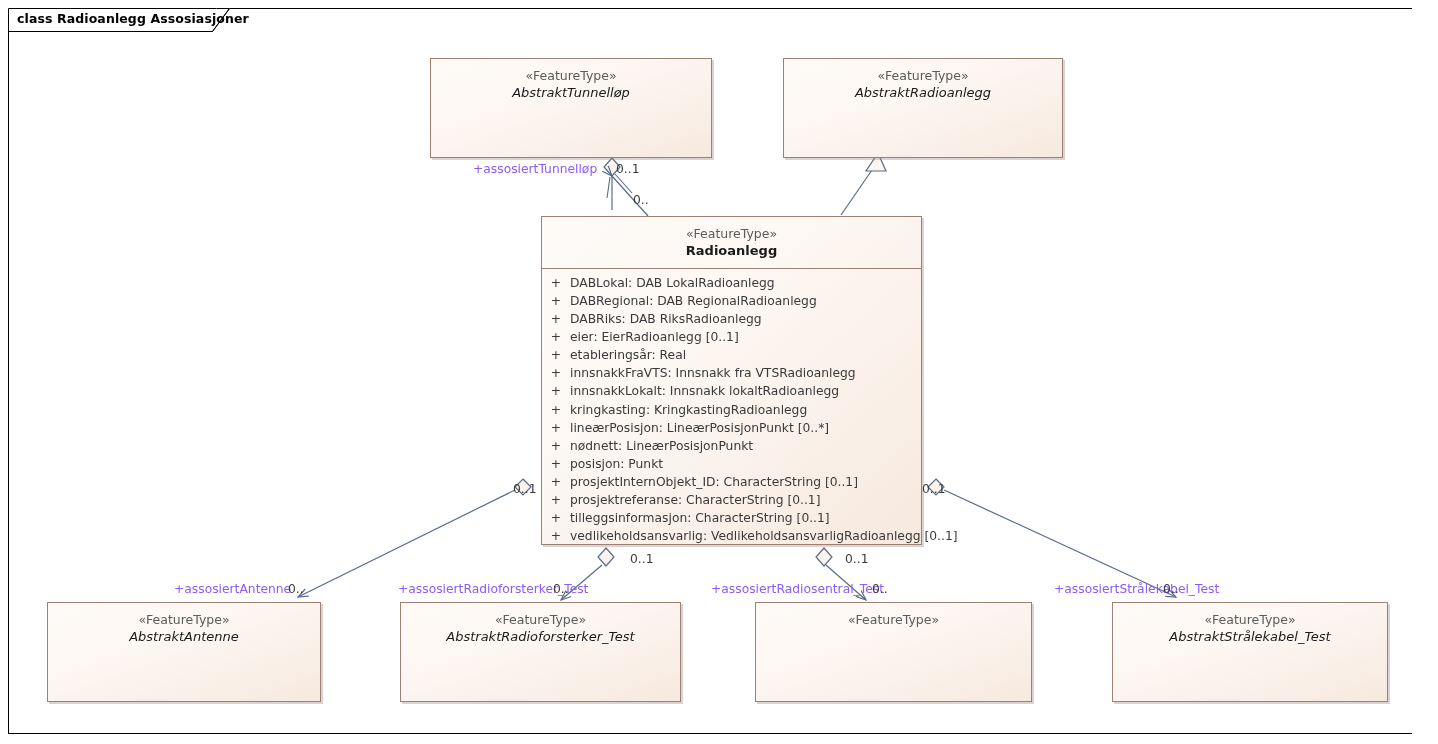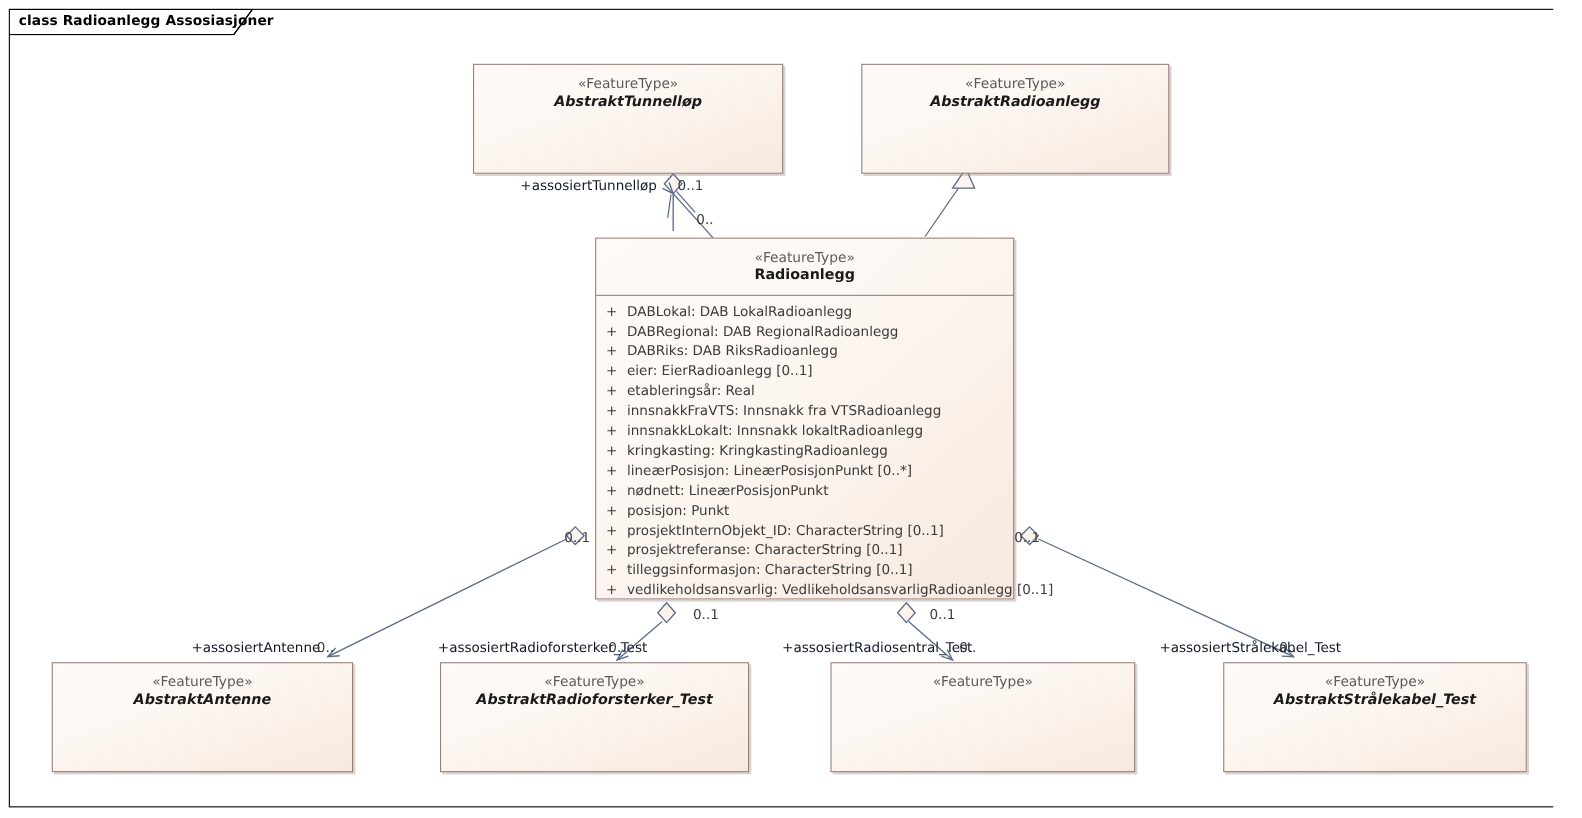--- a/index.html
+++ b/index.html
@@ -86,21 +86,21 @@
     display: block;
   }
   .cls-name {
     font-size: 13px;
     color: #1a1a1a;
     display: block;
     margin-top: 1px;
   }
   .cls-name.abstract {
     font-style: italic;
-    font-weight: bold;
+    font-weight: normal;
   }
   .cls-name.concrete {
     font-weight: bold;
   }
   .uml-attrs {
     padding: 5px 0 6px 0;
   }
   .attr-row {
     display: flex;
     align-items: baseline;
@@ -114,21 +114,21 @@
     text-align: center;
     flex: 0 0 28px;
     color: #3a3a3a;
   }
   .attr-text { flex: 1 1 auto; }
 
   
   .edge-label {
     position: absolute;
     font-size: 12.3px;
-    color: #0f172a;
+    color: #8b5cf6;
     white-space: nowrap;
     line-height: 1;
   }
   .mult-label {
     position: absolute;
     font-size: 12.3px;
     color: #3a3a3a;
     white-space: nowrap;
     line-height: 1;
   }

